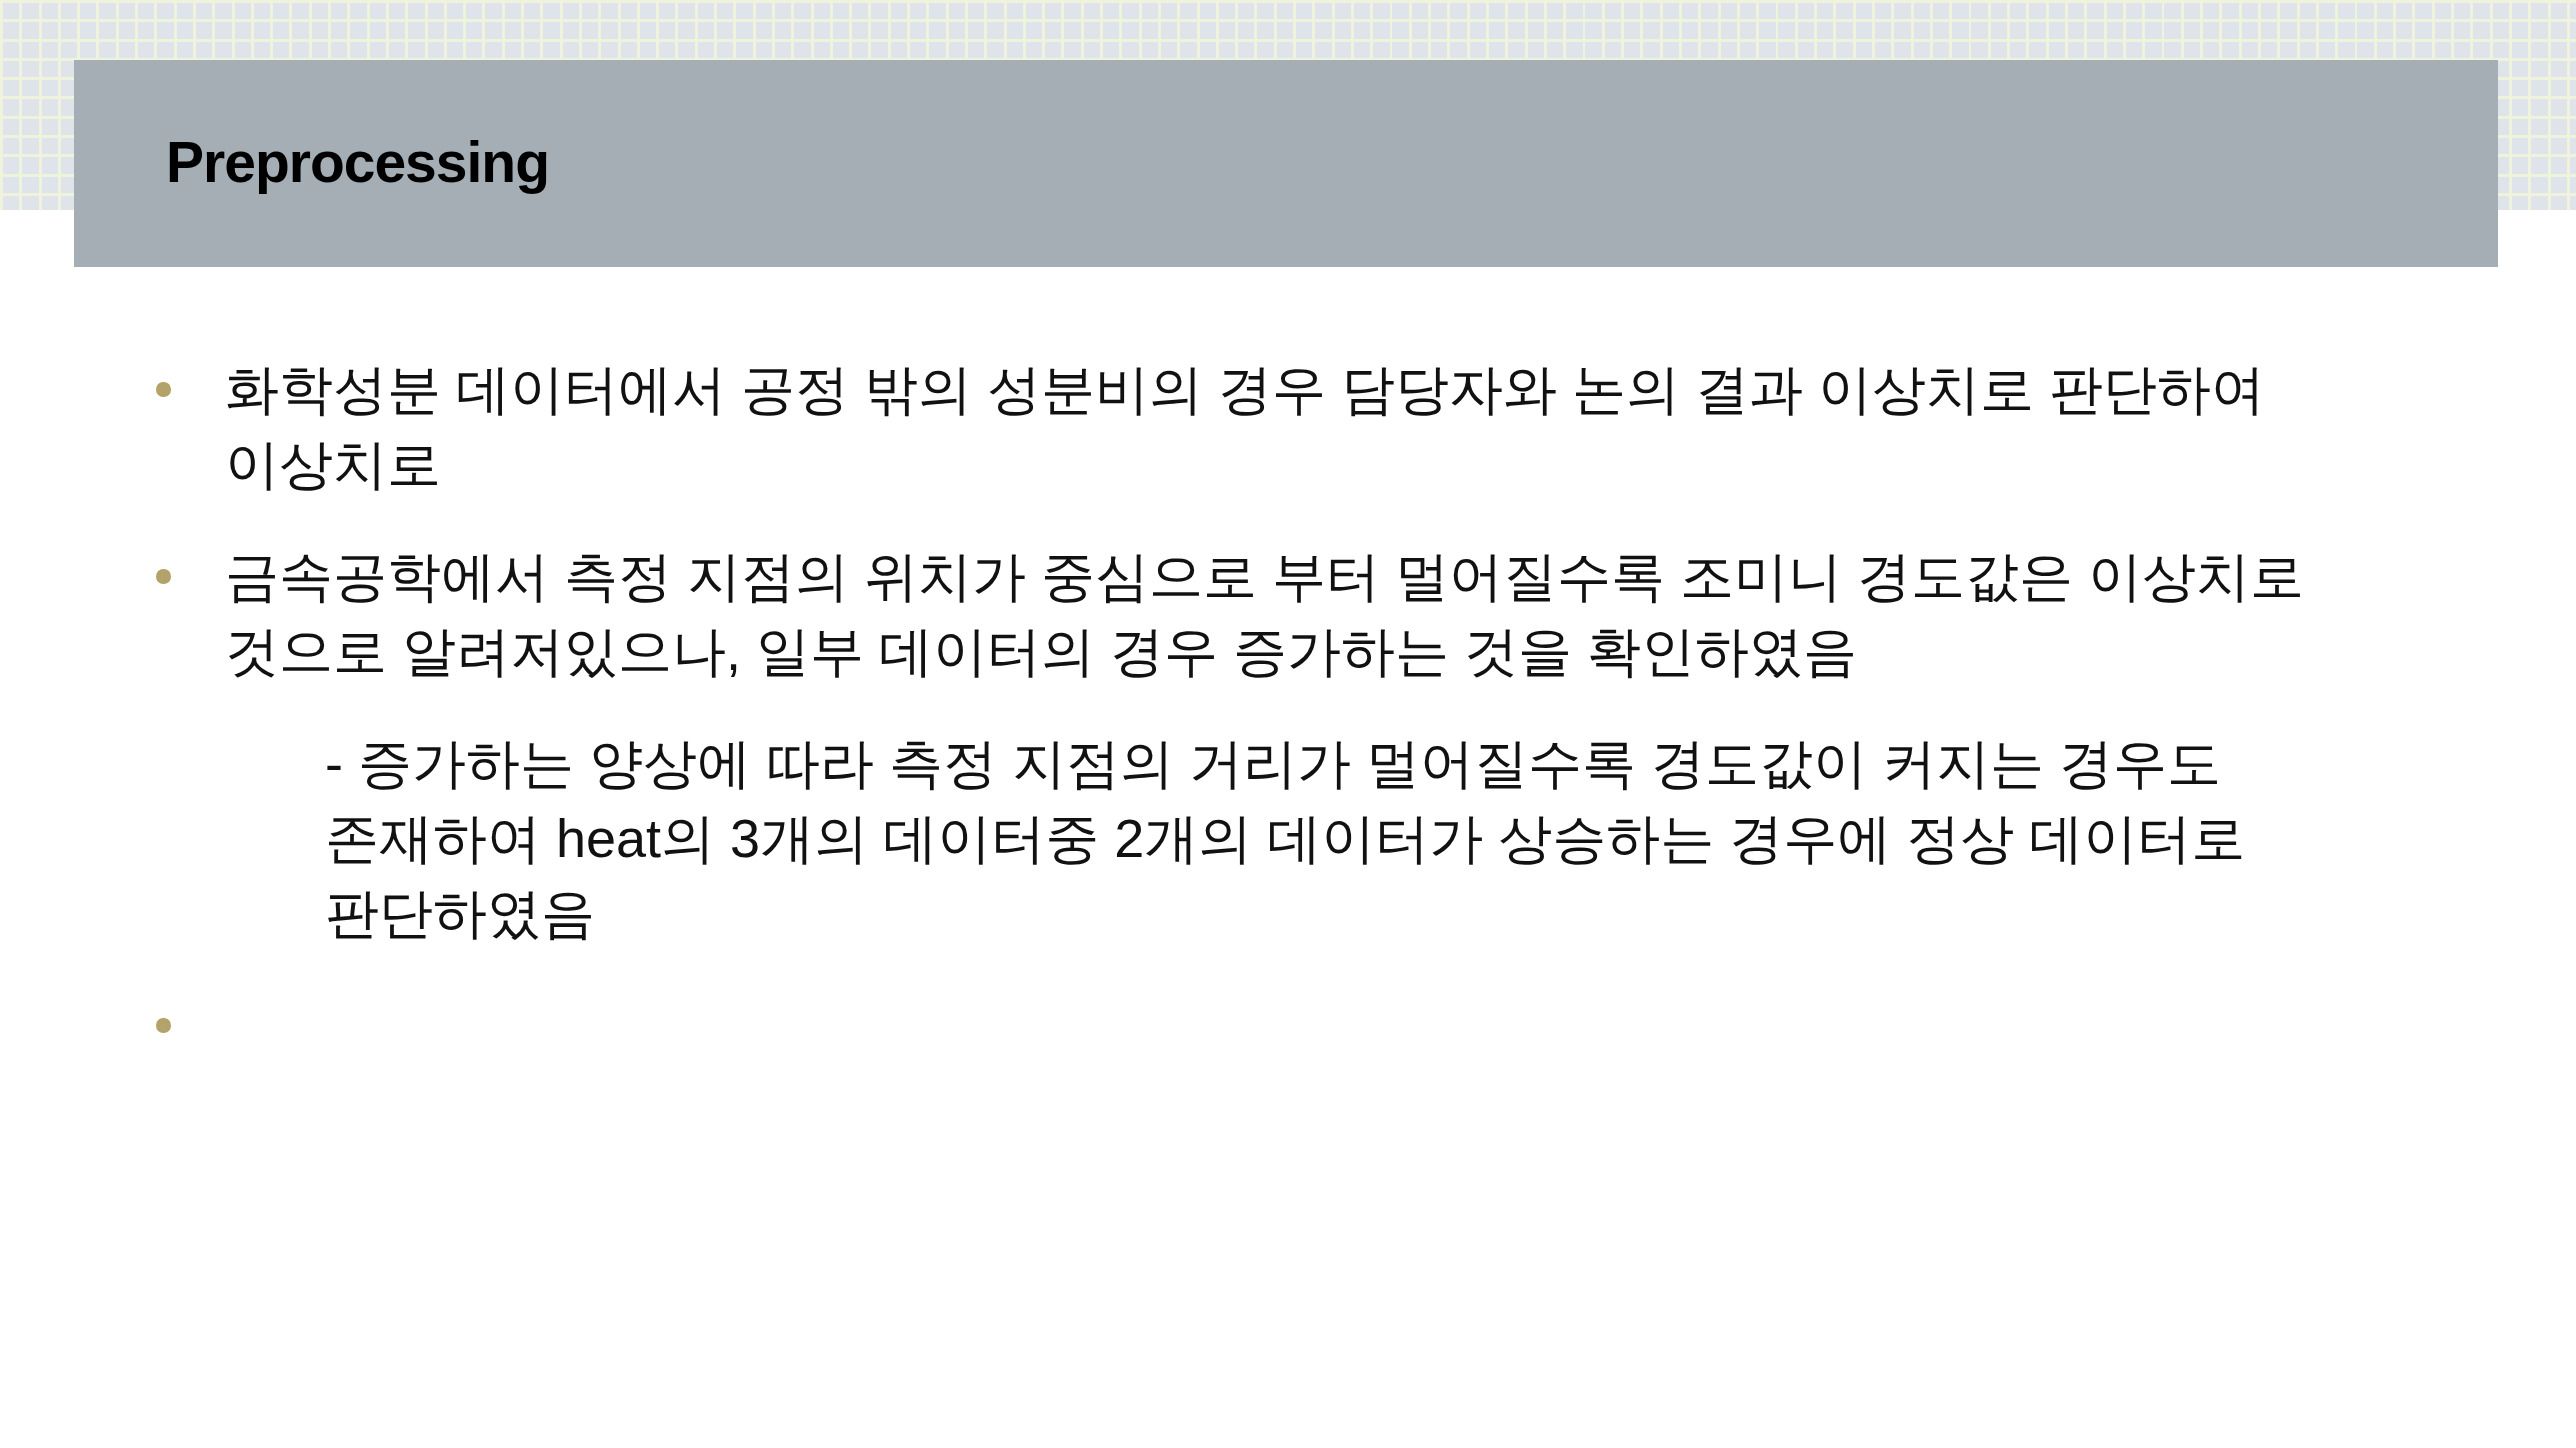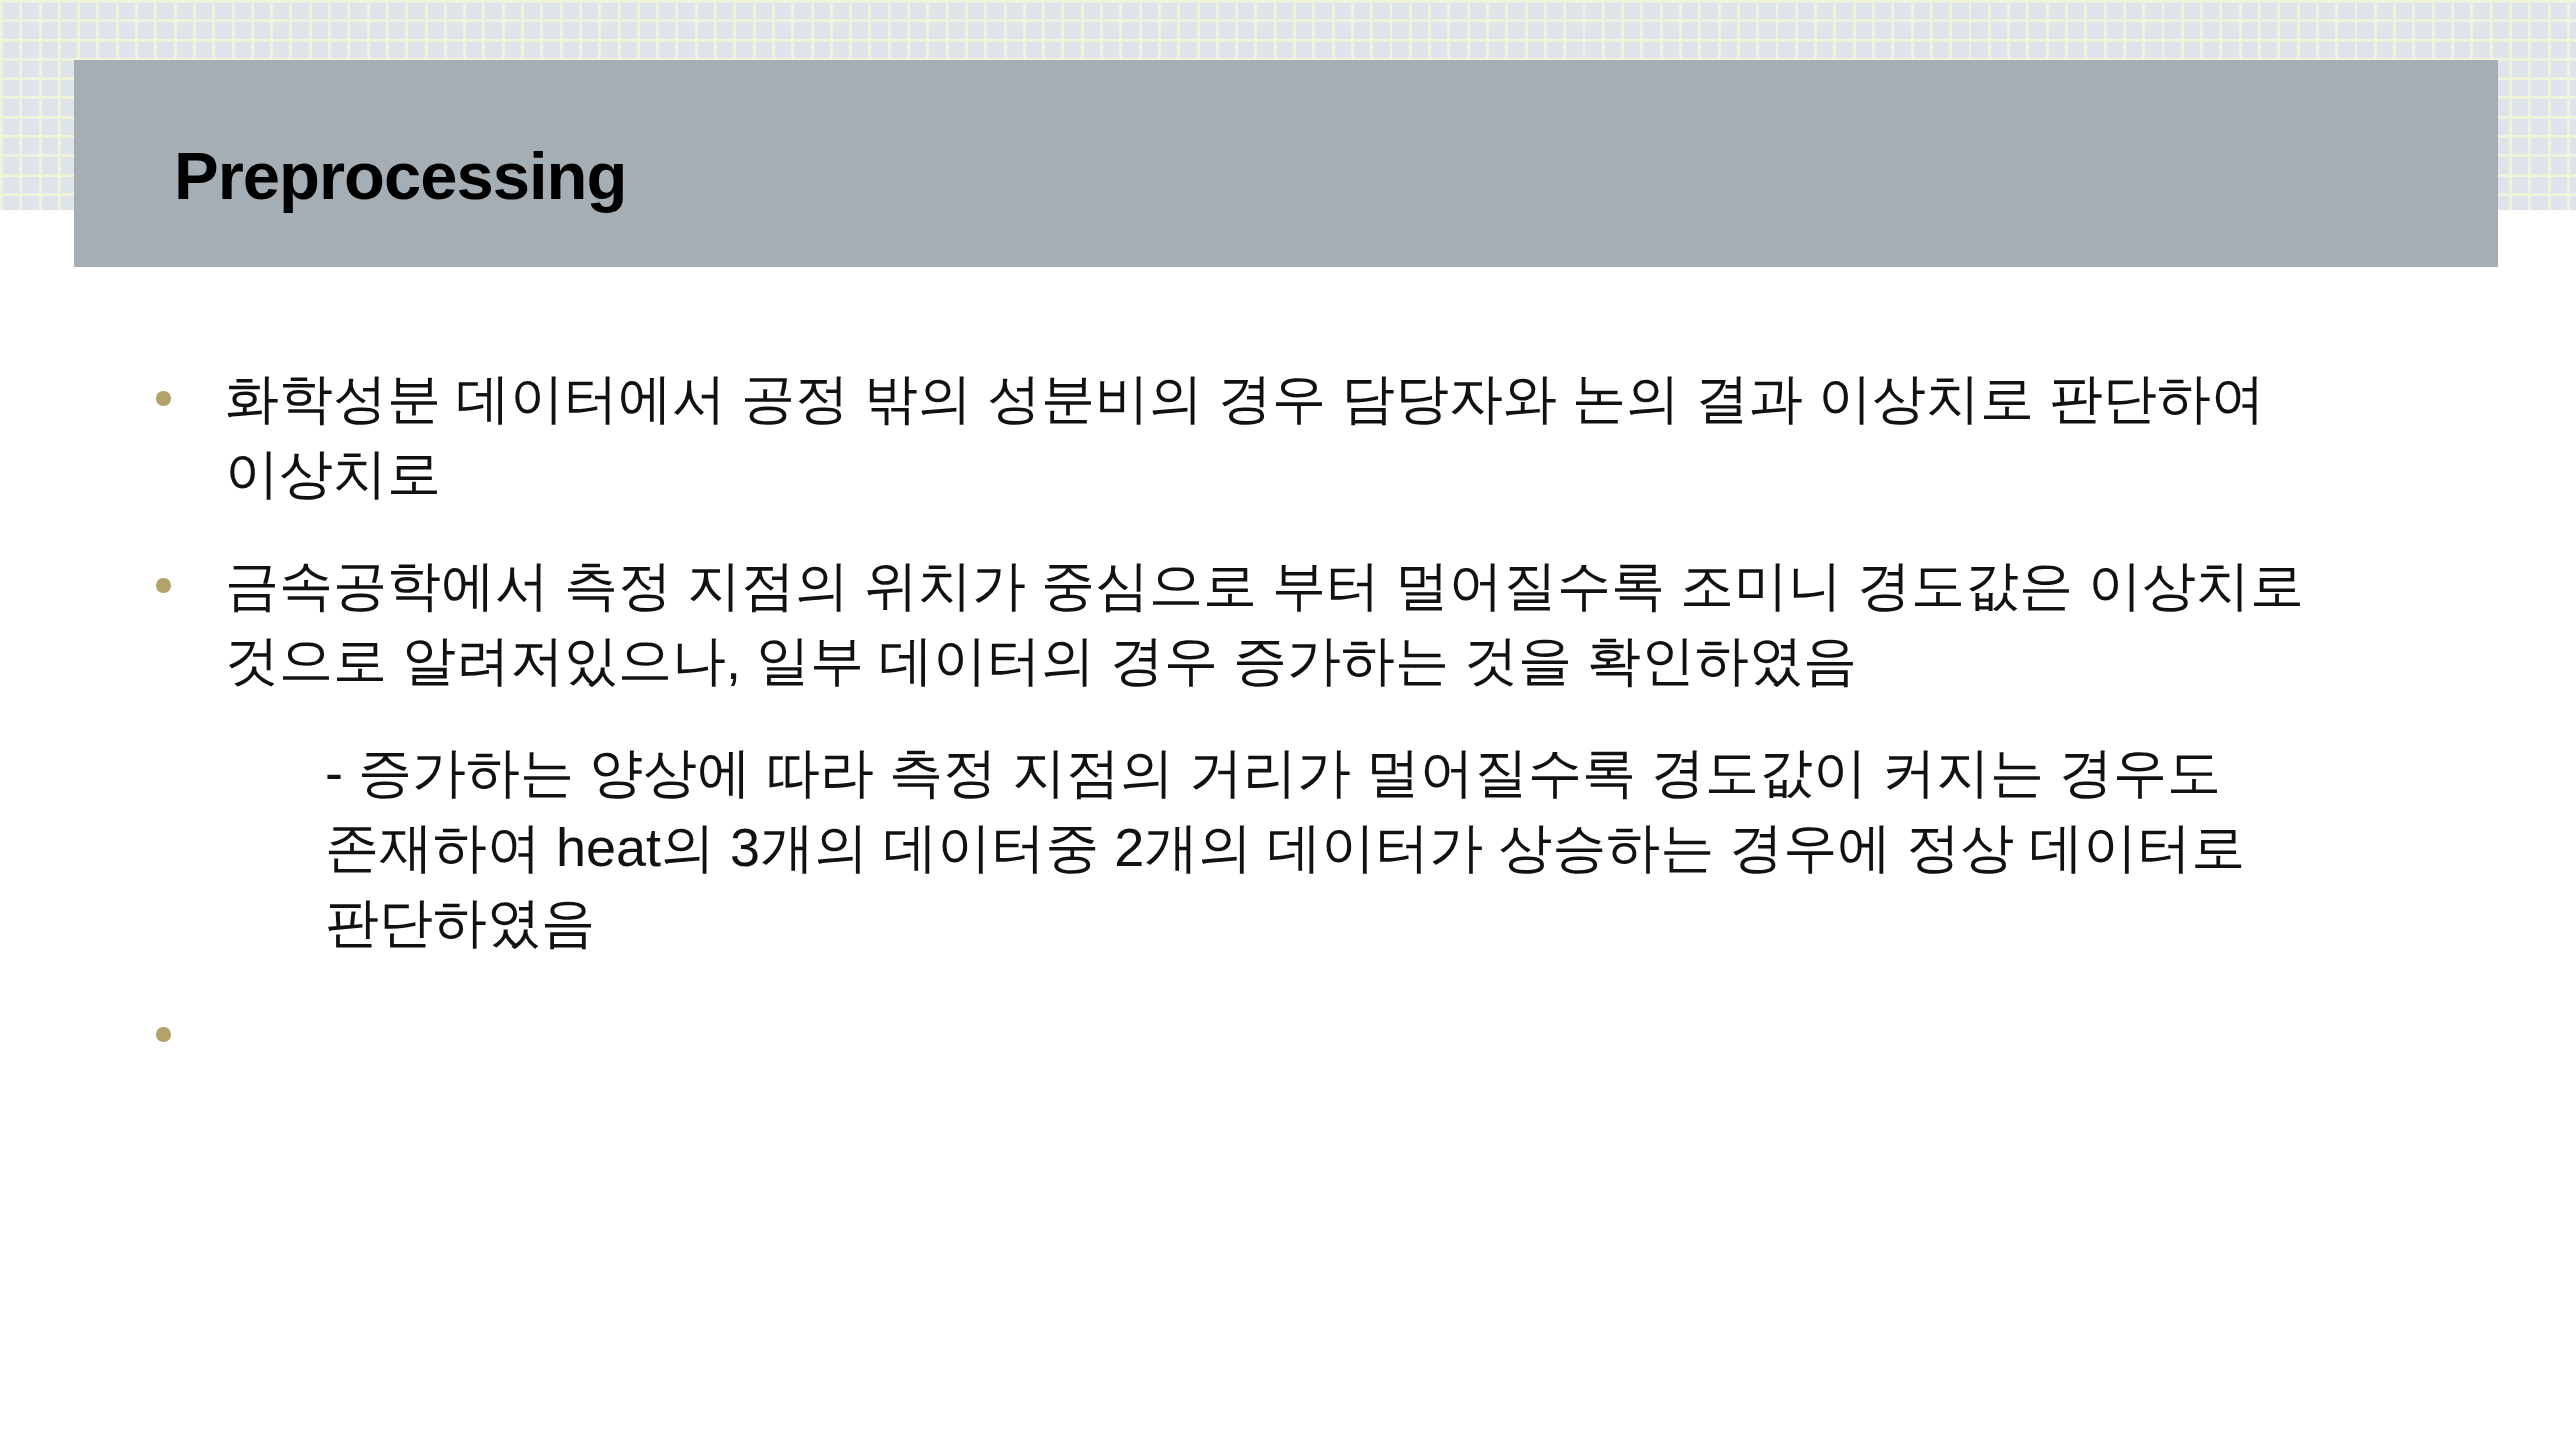--- a/index.html
+++ b/index.html
@@ -23,39 +23,39 @@
   }
 
   
   .header-bar {
     position: absolute;
     left: 74px; top: 60px;
     width: 2424px; height: 207px;
     background: var(--header-bar, #a4aeb4);
   }
   .header-bar h1 {
-    margin: 12px;
+    margin: 4px;
     padding: 70px 0 0 88px;
-    font-size: 67px;
+    font-size: 57px;
     line-height: 1;
     font-weight: bold;
     letter-spacing: -1px;
     color: var(--title-text, #000000);
   }
 
   
   .content {
     position: absolute;
     left: 155px; top: 352px;
     width: 2279px;
     color: var(--body-text, #111111);
     font-size: 54px;
     line-height: 75px;
   }
-  .para { margin-bottom: 37px; margin-top: 9px; }
+  .para { margin-bottom: 37px; }
   .para.bullet { display: flex; align-items: flex-start; }
   .marker { flex: 0 0 70px; position: relative; height: 75px; }
   .dot {
     position: absolute;
     left: 1px; top: 30px;
     width: 14.5px; height: 14.5px;
     border-radius: 50%;
     background: var(--bullet-dot, #b3a269);
   }
   .para.sub { padding-left: 170px; }

